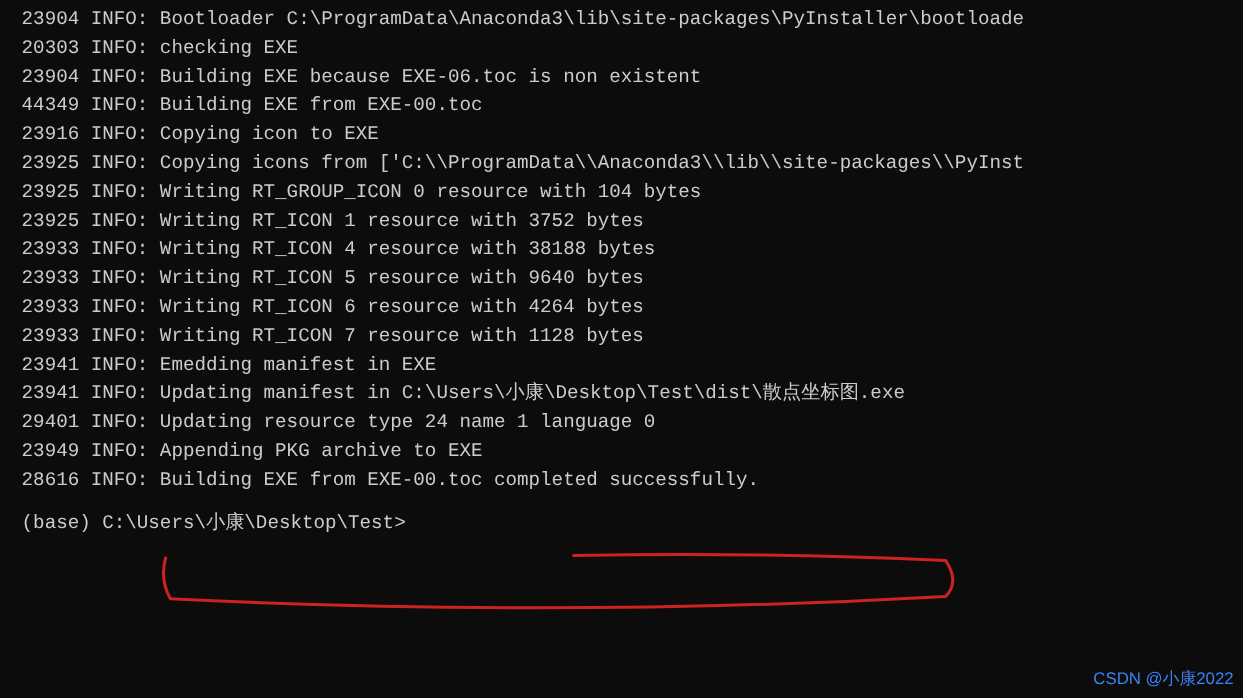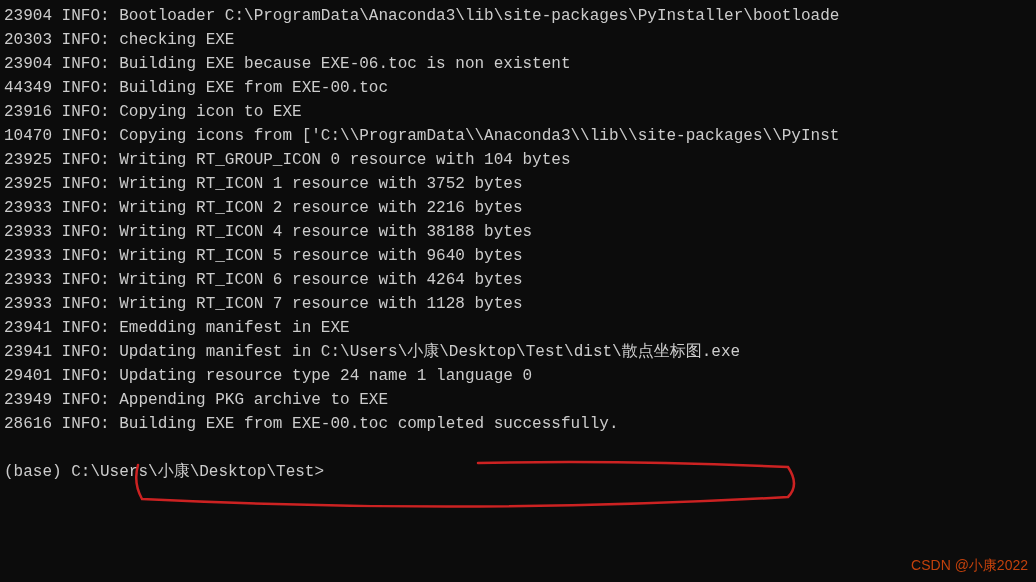--- a/index.html
+++ b/index.html
@@ -13,55 +13,54 @@
       font-family: Consolas, 'Courier New', monospace;
       font-size: 16px;
       line-height: 1.5;
       width: 1036px;
       height: 582px;
       overflow: hidden;
       position: relative;
       white-space: nowrap;
     }
     .terminal {
-      padding: 4px 4px;
+      padding: 4px 18px;
     }
     .log-line {
       white-space: pre;
     }
     .prompt-line {
-      margin-top: 24px;
+      margin-top: 12px;
       white-space: pre;
     }
     .watermark {
       position: absolute;
       right: 8px;
       bottom: 6px;
       font-size: 14px;
-      color: #c2410c;
+      color: #3b82f6;
       font-family: Arial, sans-serif;
     }
     .annotation {
       position: absolute;
       pointer-events: none;
     }
   </style>
 </head>
 <body>
 
 <div class="terminal">
   <div class="log-line">23904 INFO: Bootloader C:\ProgramData\Anaconda3\lib\site-packages\PyInstaller\bootloade</div>
   <div class="log-line">20303 INFO: checking EXE</div>
   <div class="log-line">23904 INFO: Building EXE because EXE-06.toc is non existent</div>
   <div class="log-line">44349 INFO: Building EXE from EXE-00.toc</div>
   <div class="log-line">23916 INFO: Copying icon to EXE</div>
-  <div class="log-line">10470 INFO: Copying icons from ['C:\\ProgramData\\Anaconda3\\lib\\site-packages\\PyInst</div>
+  <div class="log-line">23925 INFO: Copying icons from ['C:\\ProgramData\\Anaconda3\\lib\\site-packages\\PyInst</div>
   <div class="log-line">23925 INFO: Writing RT_GROUP_ICON 0 resource with 104 bytes</div>
   <div class="log-line">23925 INFO: Writing RT_ICON 1 resource with 3752 bytes</div>
-  <div class="log-line">23933 INFO: Writing RT_ICON 2 resource with 2216 bytes</div>
   <div class="log-line">23933 INFO: Writing RT_ICON 4 resource with 38188 bytes</div>
   <div class="log-line">23933 INFO: Writing RT_ICON 5 resource with 9640 bytes</div>
   <div class="log-line">23933 INFO: Writing RT_ICON 6 resource with 4264 bytes</div>
   <div class="log-line">23933 INFO: Writing RT_ICON 7 resource with 1128 bytes</div>
   <div class="log-line">23941 INFO: Emedding manifest in EXE</div>
   <div class="log-line">23941 INFO: Updating manifest in C:\Users\小康\Desktop\Test\dist\散点坐标图.exe</div>
   <div class="log-line">29401 INFO: Updating resource type 24 name 1 language 0</div>
   <div class="log-line">23949 INFO: Appending PKG archive to EXE</div>
   <div class="log-line">28616 INFO: Building EXE from EXE-00.toc completed successfully.</div>
   <div class="prompt-line">(base) C:\Users\小康\Desktop\Test&gt;</div>

